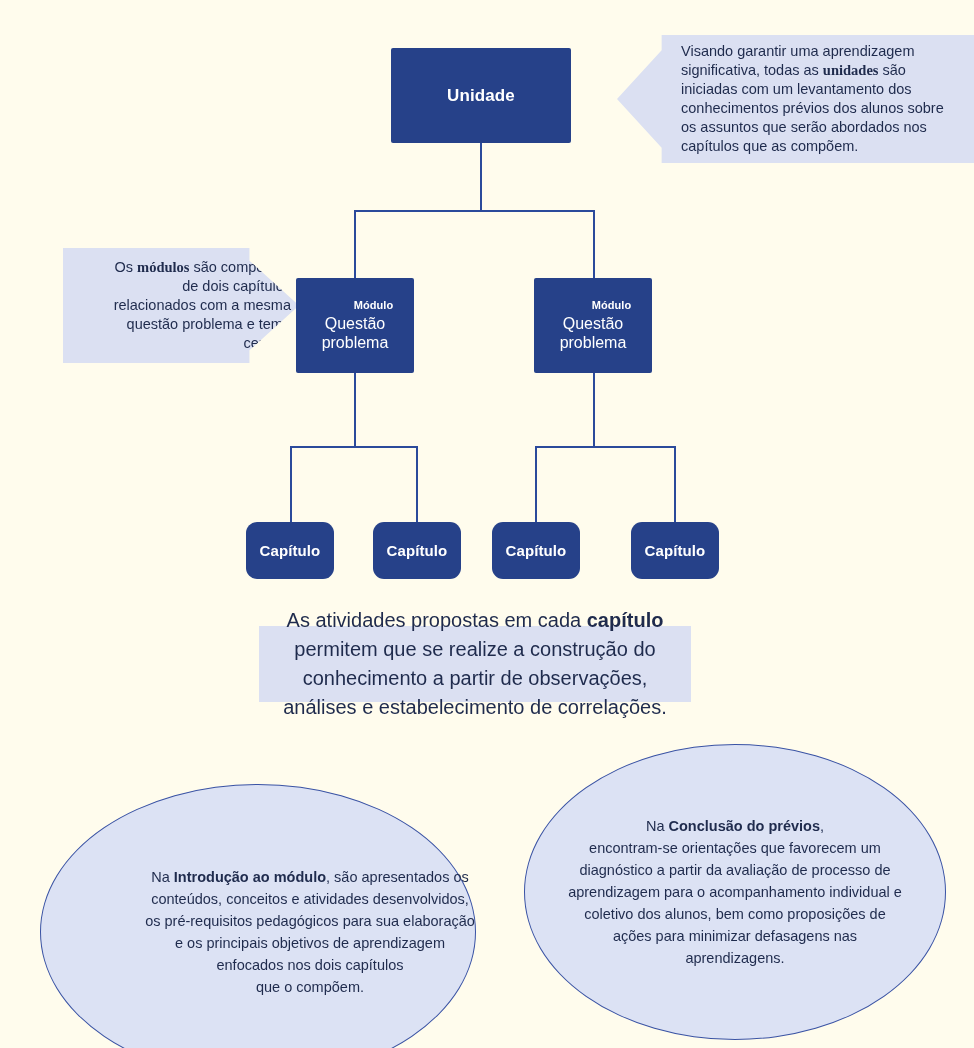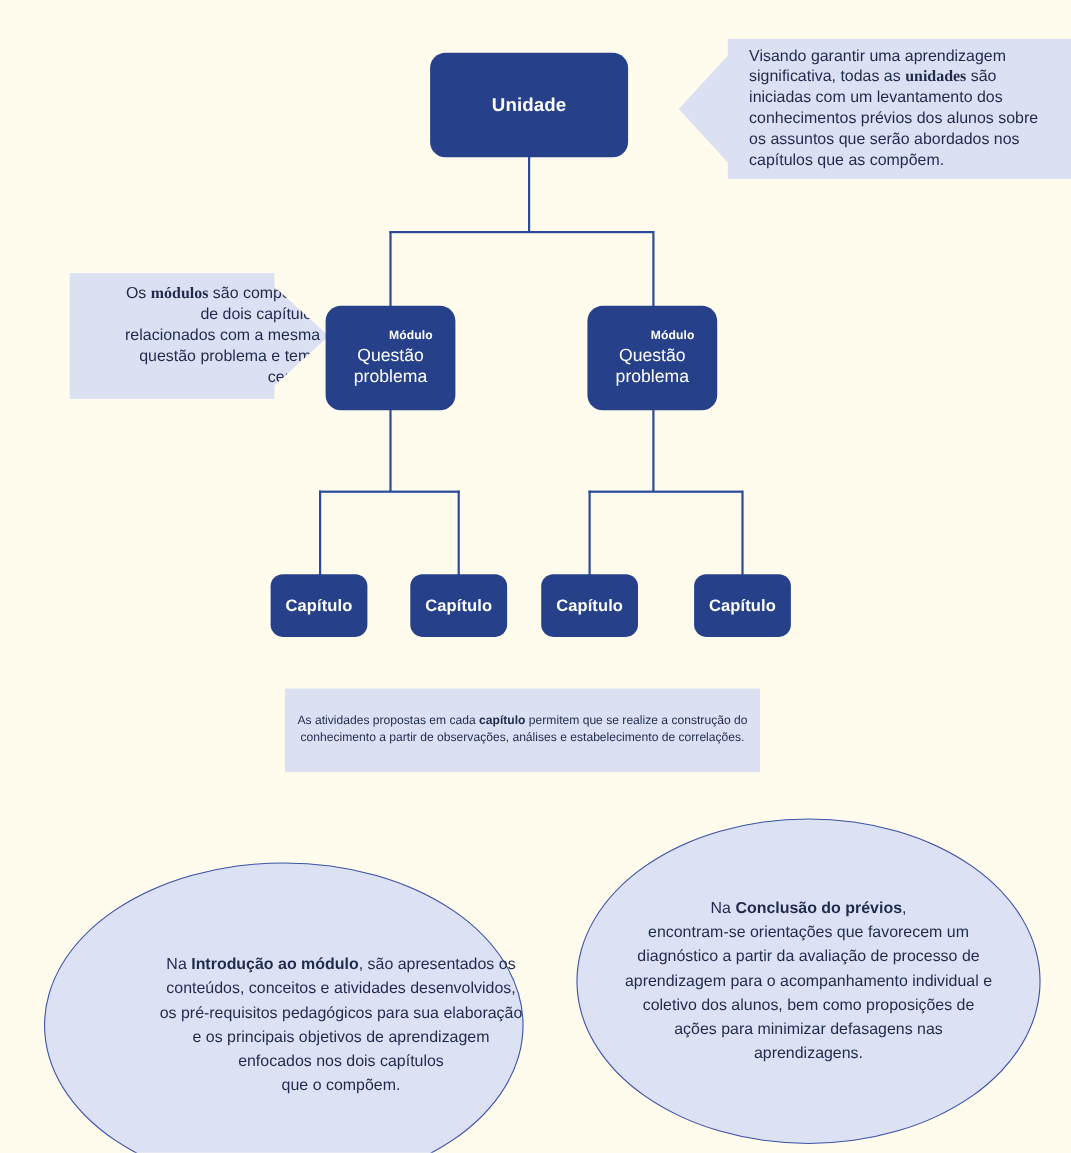--- a/index.html
+++ b/index.html
@@ -9,21 +9,21 @@
     font-family:"Liberation Sans", sans-serif;
     overflow:hidden;
     position:relative;
   }
   #stage{position:absolute;left:0;top:0;width:974px;height:1048px;}
 
   
   .node{
     position:absolute;
     background:#264189;
-    border-radius:14px;
+    border-radius:2px;
     color:#ffffff;
     display:flex;
     flex-direction:column;
     align-items:center;
     justify-content:center;
     text-align:center;
     z-index:3;
     box-sizing:border-box;
   }
   .node .title{
@@ -101,21 +101,21 @@
     width:230px;margin-left:84px;text-align:left;
   }
 
   
   #note-atividades{
     position:absolute;left:259px;top:626px;width:432px;height:76px;
     background:#dbe0f2;color:#1f2b4d;z-index:2;
     display:flex;align-items:center;justify-content:center;
   }
   #note-atividades .ctext{
-    font-size:11px;line-height:1.45;text-align:center;width:412px;
+    font-size:20px;line-height:1.45;text-align:center;width:412px;
   }
 
   
   .ellipse{
     position:absolute;
     background:#dce2f4;
     border:1.4px solid #3a53a4;
     border-radius:50%;
     display:flex;align-items:center;justify-content:center;
     z-index:2;

